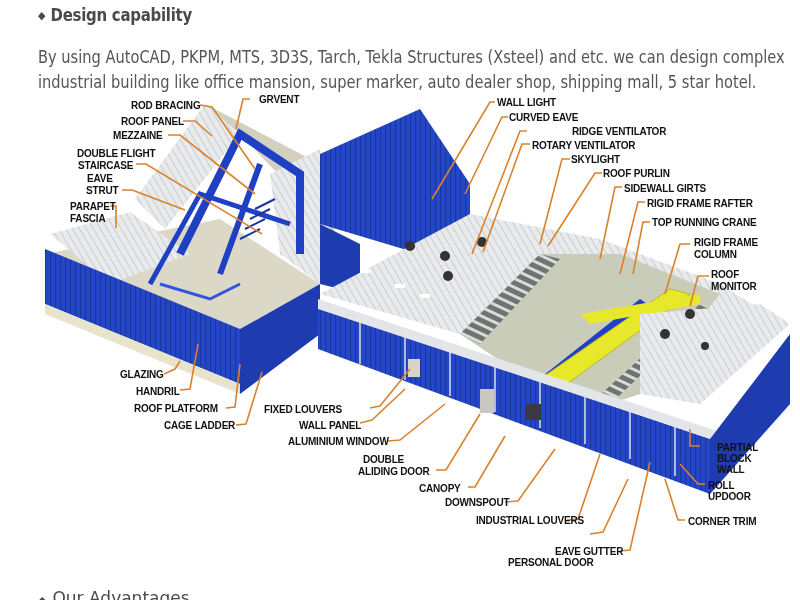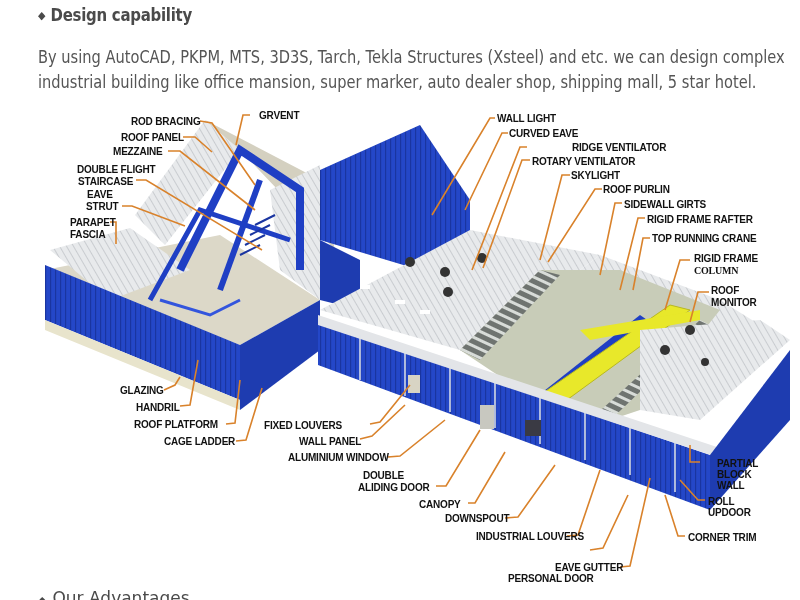--- a/index.html
+++ b/index.html
@@ -4,21 +4,21 @@
 <style>
   html, body { margin:0; padding:0; }
   body { width:800px; height:600px; overflow:hidden; background:#ffffff; position:relative;
          font-family:"Liberation Sans", "DejaVu Sans", sans-serif; color:#444; }
   .heading { position:absolute; left:38px; top:5px; font-size:17px; font-weight:bold; color:#4a4a4a;
              font-family:"DejaVu Sans", sans-serif; letter-spacing:-0.3px; transform:scaleX(0.88); transform-origin:left; }
   .heading .bullet { font-size:11px; margin-right:6px; vertical-align:2px; }
   .para { position:absolute; left:38px; top:45px; width:760px; font-size:17px; line-height:25px; color:#555;
           font-family:"DejaVu Sans", sans-serif; transform:scaleX(0.86); transform-origin:left; white-space:nowrap; }
   .para div { white-space:nowrap; }
-  .diagram { position:absolute; left:0; top:100px; width:668px; height:480px; }
+  .diagram { position:absolute; left:0; top:84px; width:668px; height:480px; }
   .lbl { position:absolute; font-size:10px; font-weight:bold; color:#111; line-height:11px; white-space:nowrap;
          font-family:"Liberation Sans", sans-serif; letter-spacing:-0.2px; }
   .footer-heading { position:absolute; left:38px; top:588px; font-size:17px; color:#4a4a4a; font-family:"DejaVu Sans", sans-serif; }
 </style>
 </head>
 <body>
 
 <div class="heading">
   <span class="bullet">◆</span><span>Design capability</span>
 </div>
@@ -186,21 +186,21 @@
   <div class="lbl" style="left:497px;top:13px;">WALL LIGHT</div>
   <div class="lbl" style="left:509px;top:28px;">CURVED EAVE</div>
   <div class="lbl" style="left:528px;top:42px;padding-left:44px;">RIDGE VENTILATOR</div>
   <div class="lbl" style="left:532px;top:56px;">ROTARY VENTILATOR</div>
   <div class="lbl" style="left:571px;top:70px;">SKYLIGHT</div>
   <div class="lbl" style="left:603px;top:84px;">ROOF PURLIN</div>
   <div class="lbl" style="left:624px;top:99px;">SIDEWALL GIRTS</div>
   <div class="lbl" style="left:647px;top:114px;">RIGID FRAME RAFTER</div>
   <div class="lbl" style="left:652px;top:133px;">TOP RUNNING CRANE</div>
   <div class="lbl" style="left:694px;top:153px;">RIGID FRAME</div>
-  <div class="lbl" style="left:694px;top:165px;font-family:Liberation Serif, serif;">COLUMN</div>
+  <div class="lbl" style="left:694px;top:165px;">COLUMN</div>
   <div class="lbl" style="left:711px;top:185px;">ROOF</div>
   <div class="lbl" style="left:711px;top:197px;">MONITOR</div>
   <div class="lbl" style="left:717px;top:358px;">PARTIAL</div>
   <div class="lbl" style="left:717px;top:369px;">BLOCK</div>
   <div class="lbl" style="left:717px;top:380px;">WALL</div>
   <div class="lbl" style="left:708px;top:396px;">ROLL</div>
   <div class="lbl" style="left:708px;top:407px;">UPDOOR</div>
   <div class="lbl" style="left:688px;top:432px;">CORNER TRIM</div>
 
   

